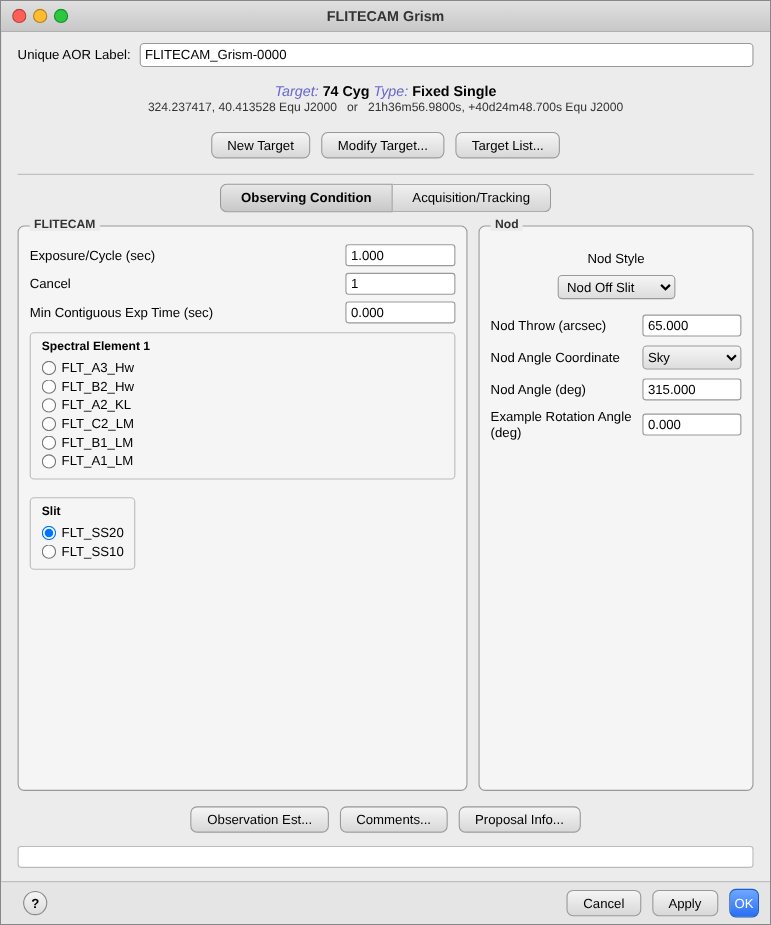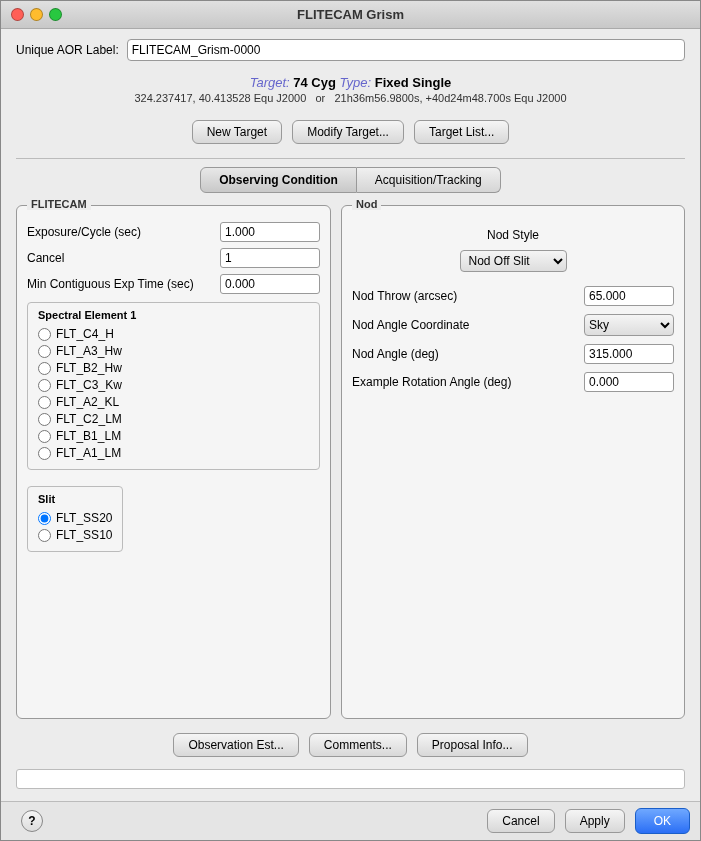--- a/index.html
+++ b/index.html
@@ -112,21 +112,21 @@
       padding: 3px 14px;
       font-size: 12px;
       cursor: pointer;
       height: 24px;
     }
     .mac-btn-blue {
       background: linear-gradient(to bottom, #6fa8ff, #2a6ef5);
       border: 1px solid #1a5ec8;
       color: white;
       border-radius: 6px;
-      padding: 3px 18px;
+      padding: 3px 4px;
       font-size: 12px;
       cursor: pointer;
       height: 26px;
     }
 
     .divider {
       height: 1px;
       background: #bbb;
       margin: 2px 0;
     }
@@ -175,21 +175,21 @@
       font-size: 11px;
       font-weight: bold;
       color: #333;
     }
 
     .flitecam-panel {
       flex: 1;
       padding-top: 16px;
     }
     .nod-panel {
-      width: 344px;
+      width: 250px;
       flex-shrink: 0;
       padding-top: 16px;
     }
 
     .field-row {
       display: flex;
       align-items: center;
       margin-bottom: 6px;
     }
     .field-label {
@@ -386,33 +386,25 @@
         </div>
         <div class="field-row">
           <span class="field-label">Min Contiguous Exp Time (sec)</span>
           <input class="field-input" type="text" value="0.000" style="">
         </div>
 
         <div class="spectral-group">
           <div class="spectral-title">Spectral Element 1</div>
           <div class="radio-row">
             <input type="radio" name="spectral" style="">
-            <span class="radio-label">FLT_C4_H</span>
-          </div>
-          <div class="radio-row">
-            <input type="radio" name="spectral" style="">
             <span class="radio-label">FLT_A3_Hw</span>
           </div>
           <div class="radio-row">
             <input type="radio" name="spectral" style="">
             <span class="radio-label">FLT_B2_Hw</span>
-          </div>
-          <div class="radio-row">
-            <input type="radio" name="spectral" style="">
-            <span class="radio-label">FLT_C3_Kw</span>
           </div>
           <div class="radio-row">
             <input type="radio" name="spectral" style="">
             <span class="radio-label">FLT_A2_KL</span>
           </div>
           <div class="radio-row">
             <input type="radio" name="spectral" style="">
             <span class="radio-label">FLT_C2_LM</span>
           </div>
           <div class="radio-row">

